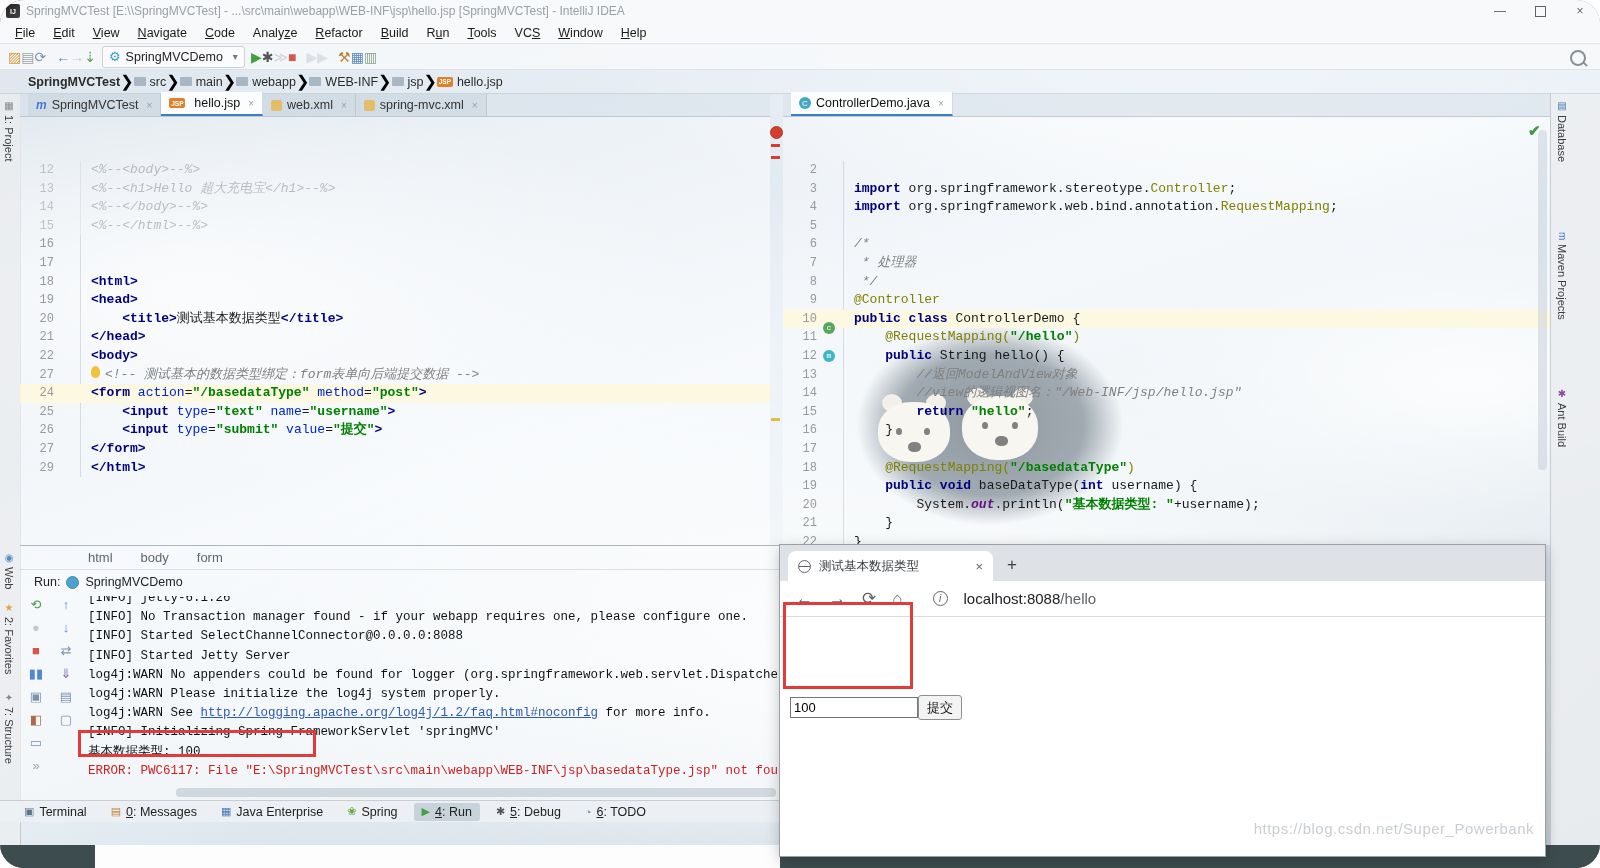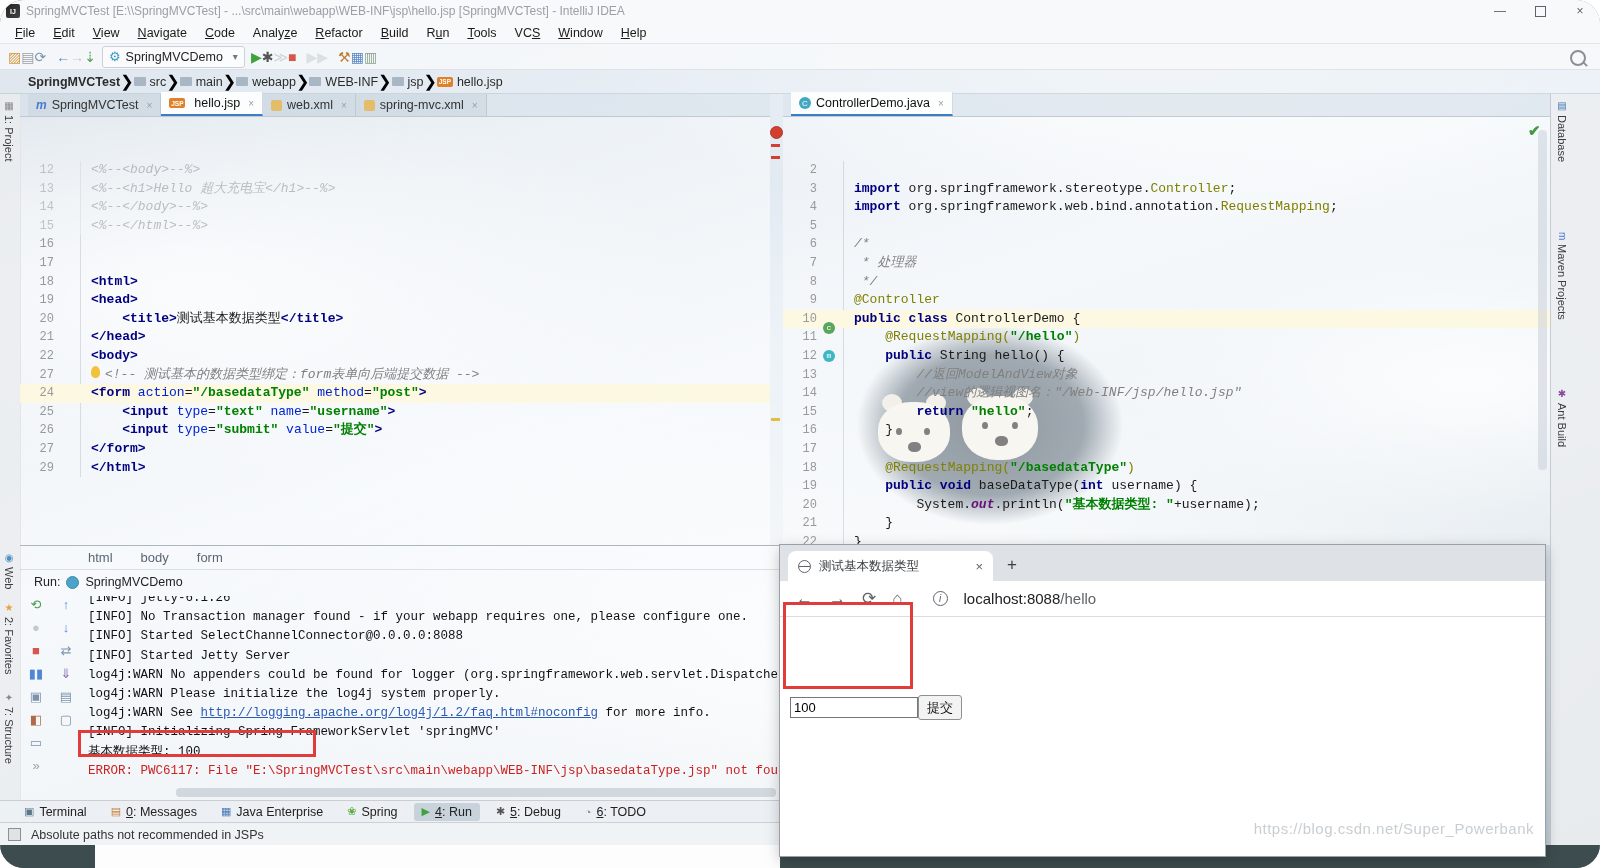--- a/index.html
+++ b/index.html
@@ -414,24 +414,20 @@
       </span>
       <span class="twitem">
         <span class="twico" style="color: rgb(85, 85, 85);">✱</span>
         <span><u>5</u>: Debug</span>
       </span>
       <span class="twitem">
         <span class="twico" style="color: rgb(125, 147, 173);">◔</span>
         <span><u>6</u>: TODO</span>
       </span>
     </div>
-  <div class="statusbar">
-    <span class="sico"></span>
-    <span>Absolute paths not recommended in JSPs</span>
-  </div>
   <div class="bottomband"></div>
   <div class="whitestrip"></div>
 
   <div class="browser">
     <div class="btabstrip">
       <div class="btab">
         <span class="globe"></span>
         <span>测试基本数据类型</span>
         <span class="x">×</span>
       </div>

